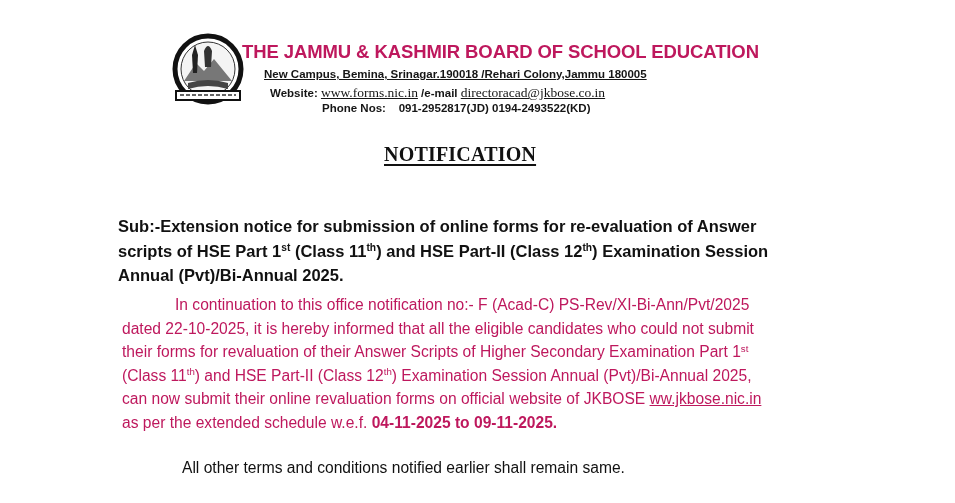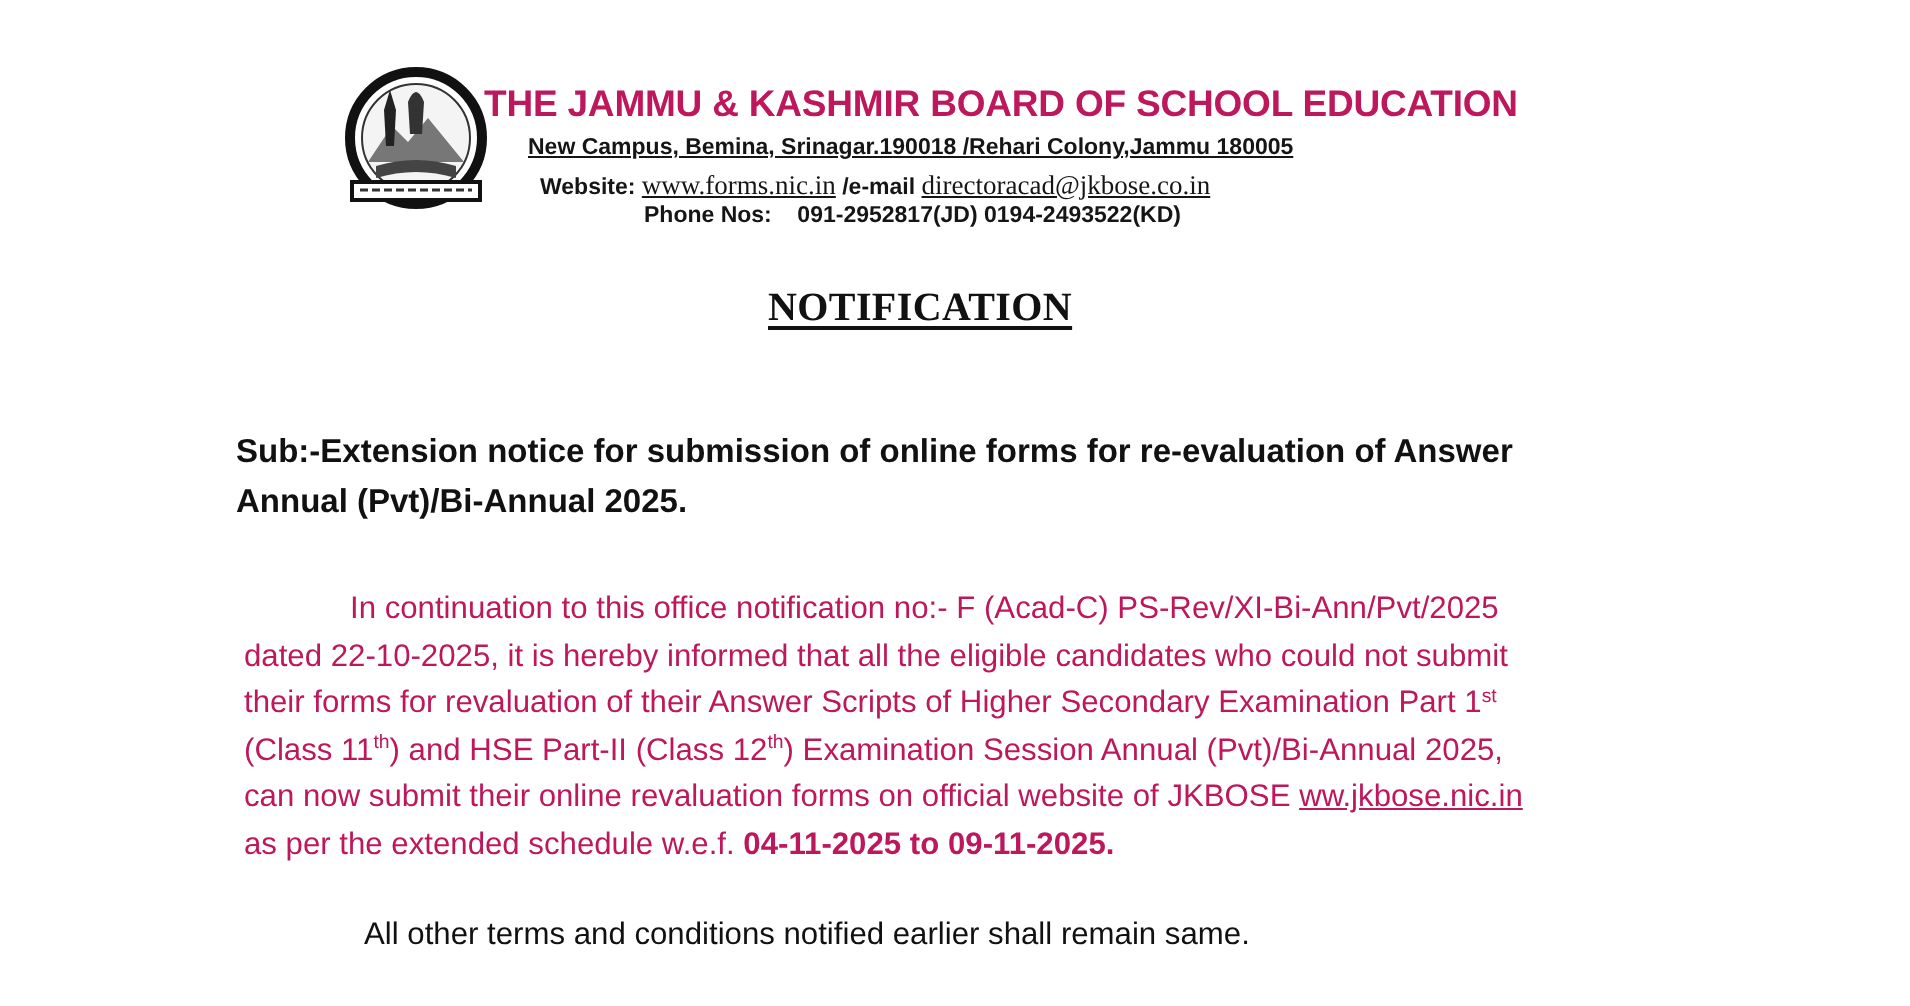--- a/index.html
+++ b/index.html
@@ -73,20 +73,21 @@
   </div>
   <div class="org-line phone">
     <span>Phone Nos:</span>&nbsp;&nbsp;&nbsp;&nbsp;<span>091-2952817(JD) 0194-2493522(KD)</span>
   </div>
 </div>
 
 <div class="title">NOTIFICATION</div>
 
 <div class="subject">
   <span class="ln">Sub:-Extension notice for submission of online forms for re-evaluation of Answer</span>
+  <span class="ln"><span>scripts of  HSE Part 1</span><sup>st</sup><span> (Class 11</span><sup>th</sup><span>) and HSE Part-II (Class 12</span><sup>th</sup><span>) Examination Session</span></span>
   <span class="ln">Annual (Pvt)/Bi-Annual 2025.</span>
 </div>
 
 <div class="body-text">
   <span class="ln first">In continuation to this office notification no:- F (Acad-C) PS-Rev/XI-Bi-Ann/Pvt/2025</span>
   <span class="ln">dated   22-10-2025, it is hereby informed that all the eligible candidates who could not submit</span>
   <span class="ln"><span>their forms  for revaluation of their Answer Scripts of Higher Secondary Examination Part 1</span><sup>st</sup></span>
   <span class="ln"><span>(Class 11</span><sup>th</sup><span>) and HSE Part-II (Class 12</span><sup>th</sup><span>) Examination Session Annual (Pvt)/Bi-Annual 2025,</span></span>
   <span class="ln"><span>can now submit their online revaluation  forms on official website of JKBOSE </span><span class="link-u">ww.jkbose.nic.in</span></span>
   <span class="ln"><span>as per the extended schedule w.e.f.  </span><b>04-11-2025</b><b> to   </b><b>09-11-2025.</b></span>

